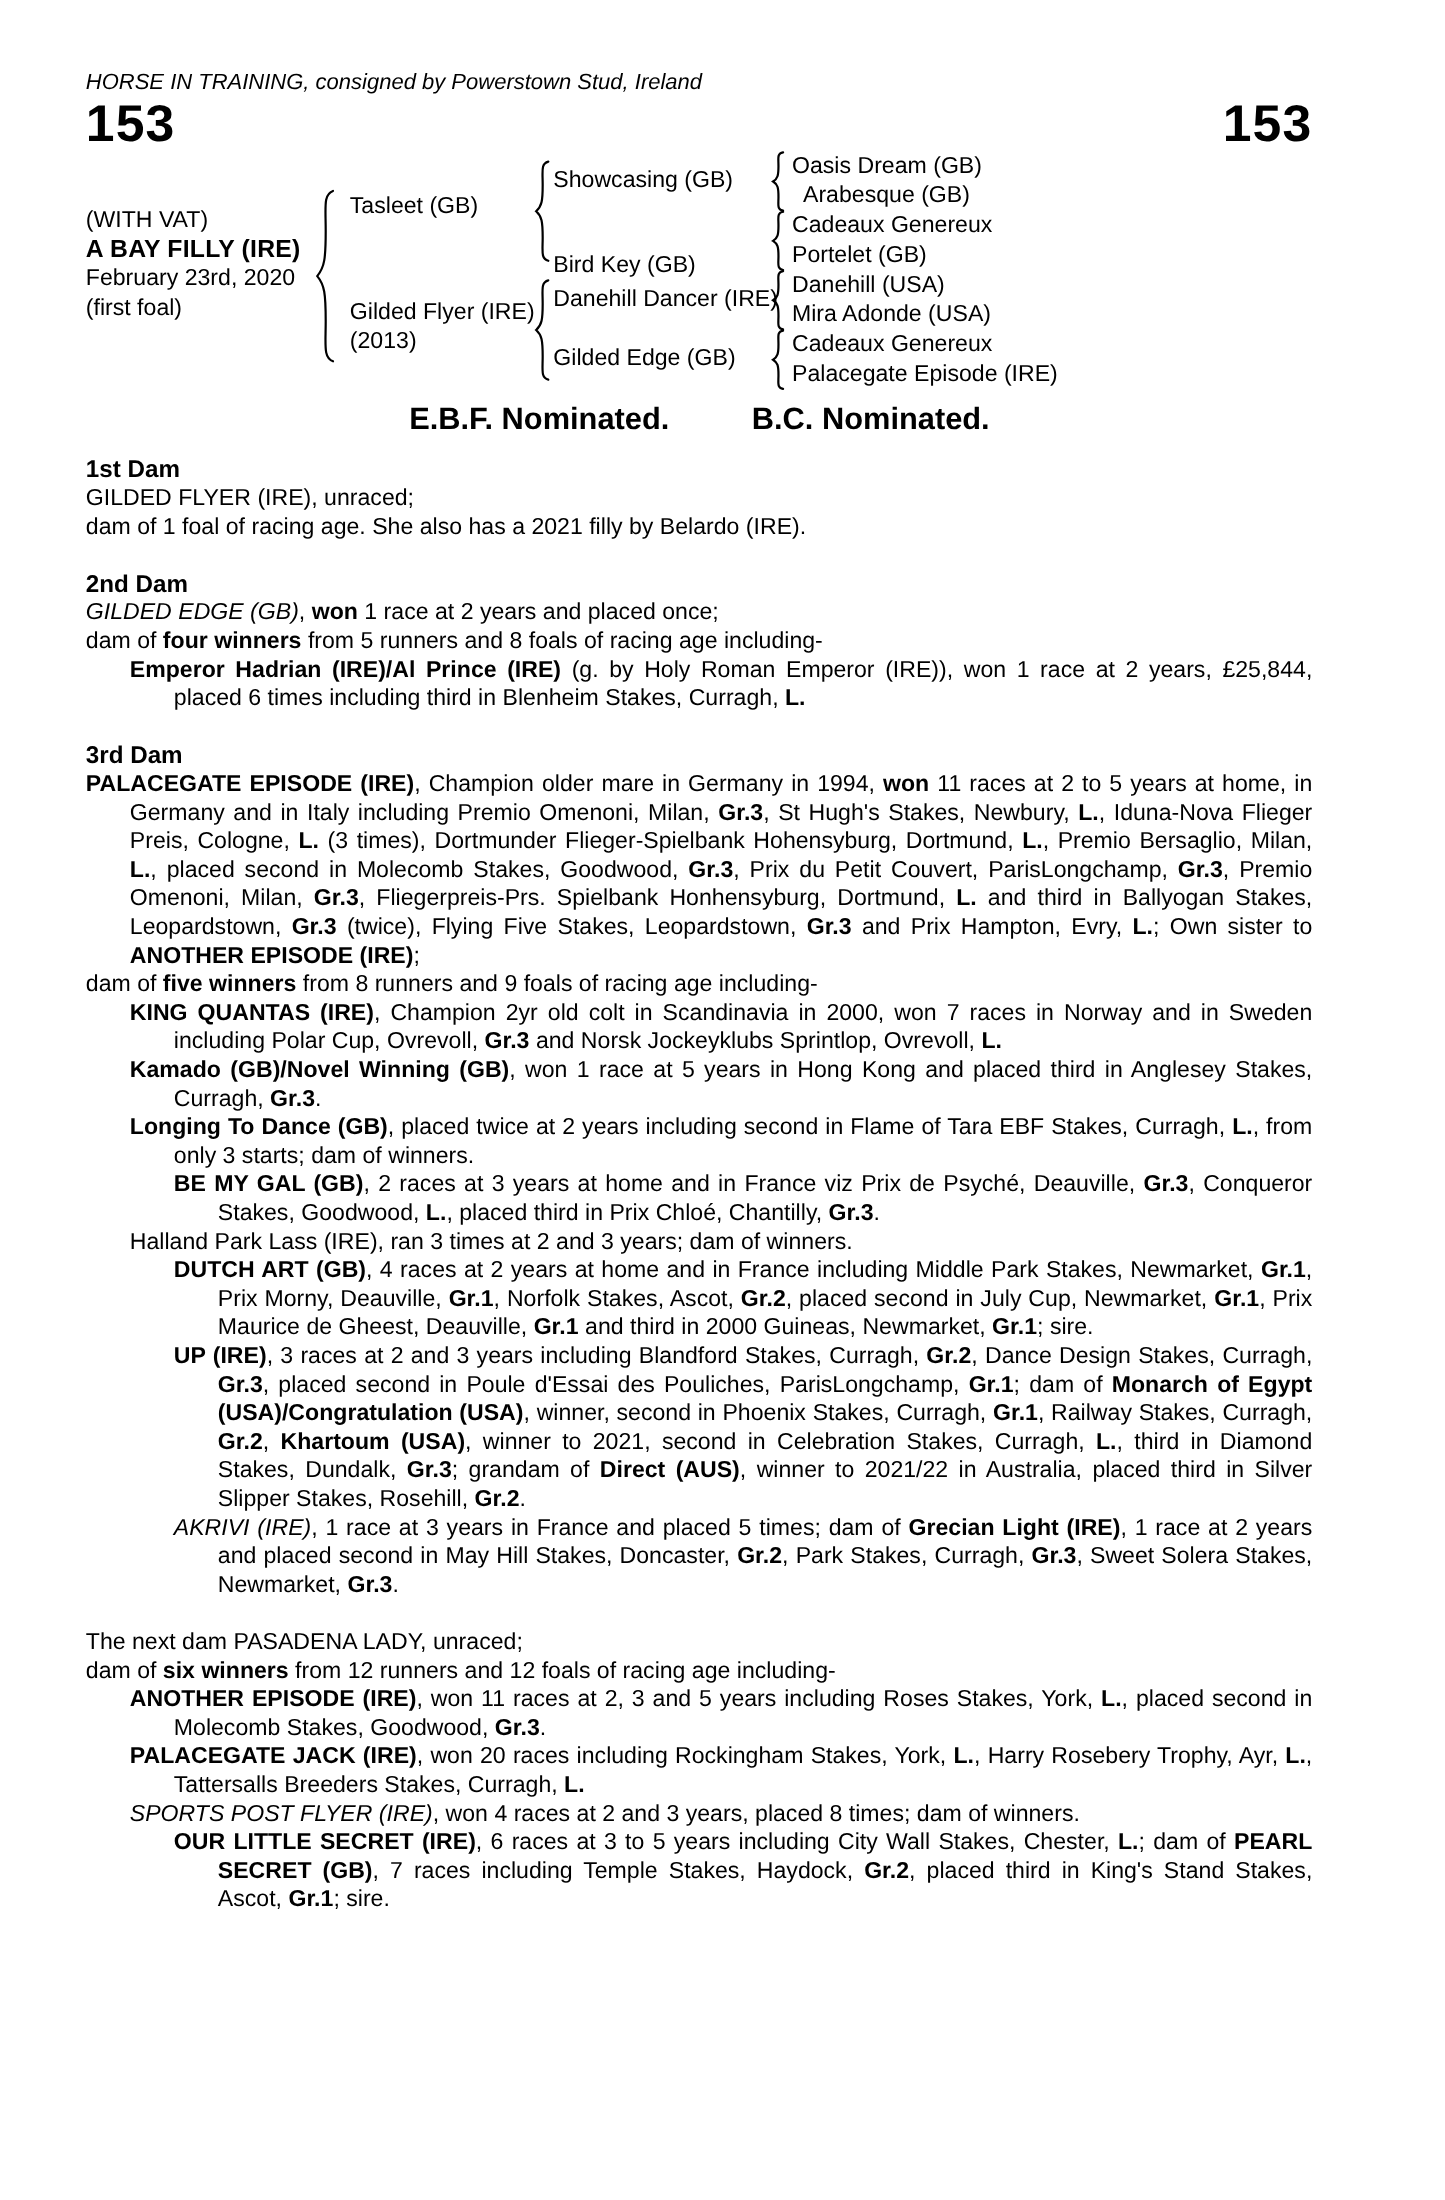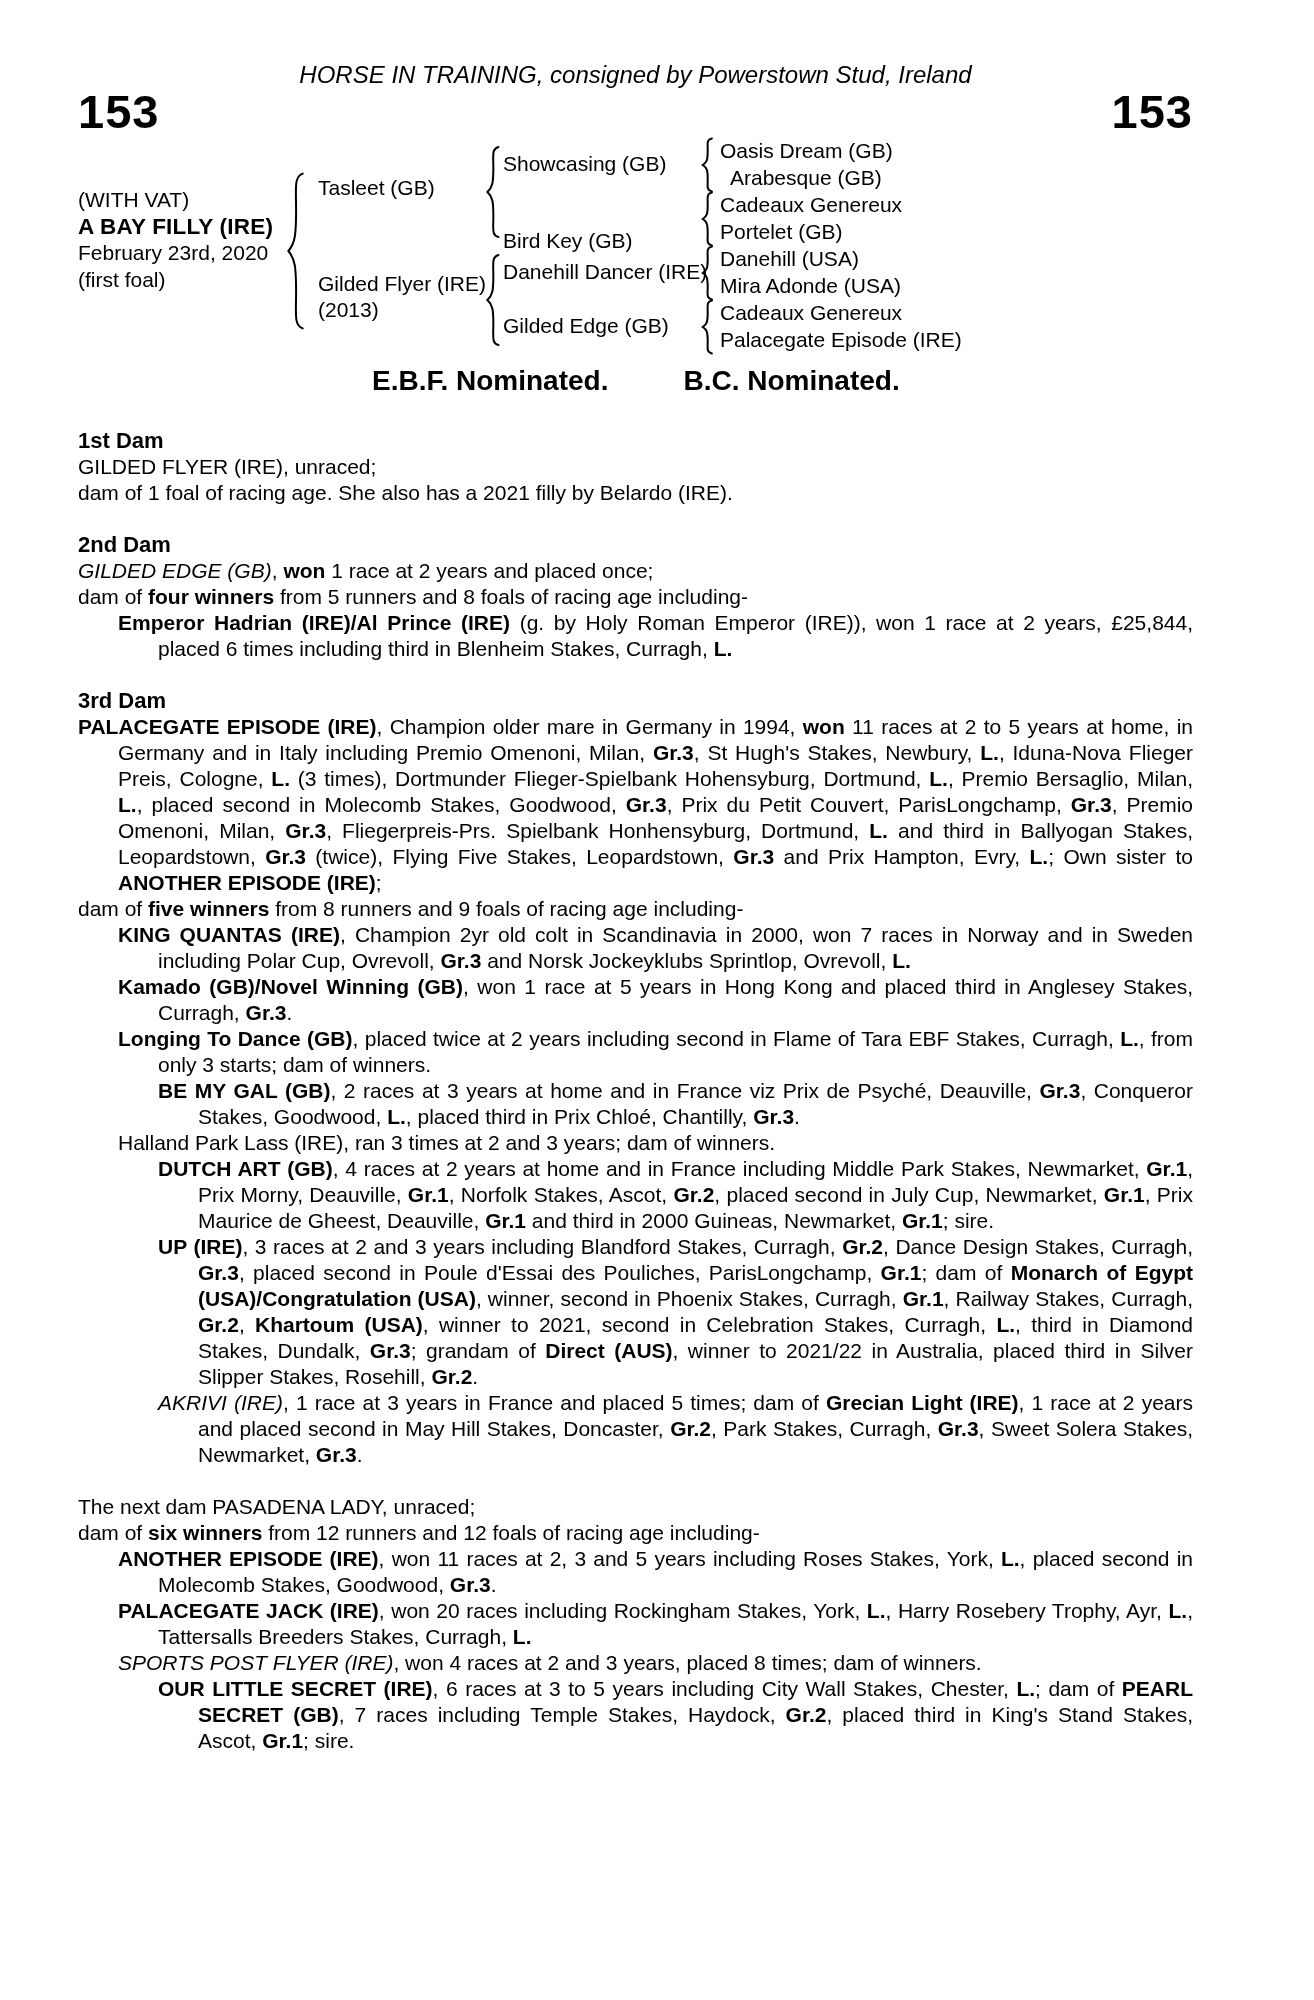--- a/index.html
+++ b/index.html
@@ -3,33 +3,33 @@
 <meta charset="utf-8">
 <style>
   html,body{margin:0;padding:0;}
   body{
     width:1314px;height:2000px;background:#ffffff;color:#000;
     font-family:"Liberation Sans","DejaVu Sans",sans-serif;
     font-size:21px;line-height:26px;overflow:hidden;
     -webkit-font-smoothing:antialiased;
   }
   .page{position:relative;width:1115px;padding:60px 121px 0 78px;}
-  .consignor{text-align:center;font-style:italic;font-size:24px;line-height:30px;}
+  .consignor{font-style:italic;font-size:20px;line-height:30px;}
   .lot-row{display:flex;justify-content:space-between;align-items:flex-start;height:44px;}
   .lot{font-weight:bold;font-size:47px;line-height:44px;letter-spacing:1px;}
   .stand{font-weight:bold;font-size:23px;line-height:26px;margin-top:24px;letter-spacing:.2px;}
   .pedigree{position:relative;height:220px;margin-top:4px;}
   .ped-item{position:absolute;white-space:nowrap;line-height:24px;}
   .ped-left div{line-height:26.5px;}
   .horse-desc{font-weight:bold;font-size:22.5px;letter-spacing:.2px;}
   .brace{position:absolute;overflow:visible;}
   .noms{display:flex;margin-top:8px;font-weight:bold;font-size:28px;line-height:30px;}
   .noms .ebf{margin-left:294px;}
   .noms .bc{margin-left:75px;}
-  #sections{margin-top:32px;}
+  #sections{margin-top:18px;}
   .sec{margin-top:26px;}
   .sec:first-child{margin-top:0;}
   .sec-h{font-weight:bold;font-size:22px;line-height:26px;}
   .para{margin:0;text-align:justify;}
   .para.hang{padding-left:40px;text-indent:-40px;}
   .para.lvl1{margin-left:40px;padding-left:40px;text-indent:-40px;}
   .para.lvl2{margin-left:80px;padding-left:40px;text-indent:-40px;}
   .rb{font-weight:bold;}
   .ri{font-style:italic;}
 </style>

